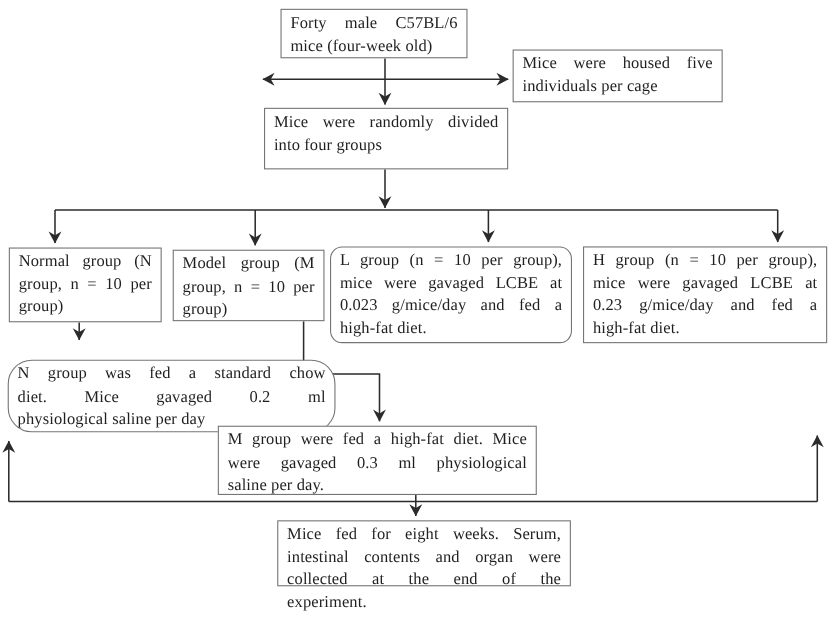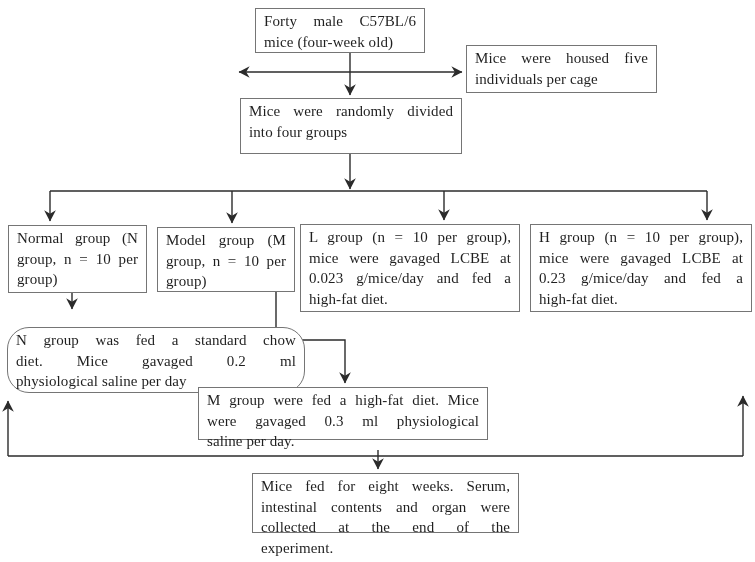--- a/index.html
+++ b/index.html
@@ -46,24 +46,24 @@
     stroke-width: 1.4;
     fill: none;
   }
   
   #n-start    { left: 255px; top:   8px; width: 170px; height: 45px; }
   #n-adaption { left: 104px; top:  48px; width: 131px; height: 47px; }
   #n-housing  { left: 466px; top:  45px; width: 191px; height: 48px; }
   #n-divided  { left: 240px; top:  98px; width: 222px; height: 56px; }
   #n-normal   { left:   8px; top: 225px; width: 139px; height: 68px; }
   #n-model    { left: 157px; top: 227px; width: 138px; height: 65px; }
-  #n-lgroup   { left: 300px; top: 224px; width: 220px; height: 88px; }
+  #n-lgroup   { left: 300px; top: 224px; width: 220px; height: 88px; border-radius: 11px; }
   #n-hgroup   { left: 530px; top: 224px; width: 222px; height: 88px; }
   #n-ndiet    { left:   7px; top: 327px; width: 298px; height: 66px; border-radius: 22px; }
-  #n-mdiet    { left: 198px; top: 387px; width: 290px; height: 53px; }
+  #n-mdiet    { left: 198px; top: 387px; width: 290px; height: 63px; }
   #n-end      { left: 252px; top: 473px; width: 267px; height: 60px; }
 </style>
 </head>
 <body>
 
 <div id="figure" style="--bg: #ffffff; --border: #757575; --line: #2b2b2b; --text: #1f1f1f;">
 
   <svg id="connectors" width="755" height="562" viewBox="0 0 755 562">
     <defs>
       <marker id="arr" viewBox="0 0 10 10" refX="8.5" refY="5" markerWidth="9.5" markerHeight="9.5" orient="auto-start-reverse">

